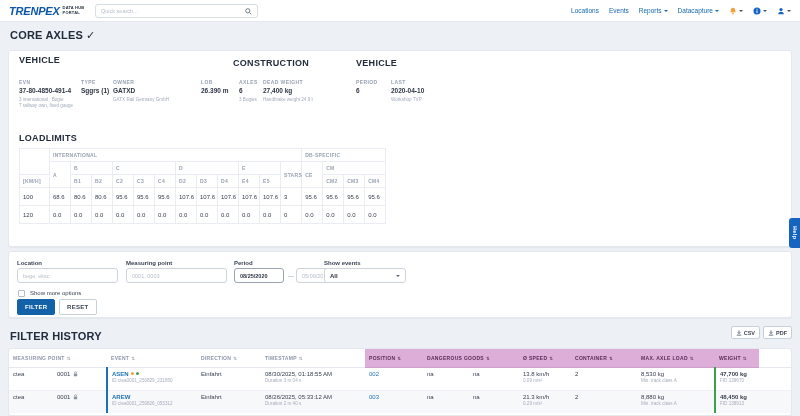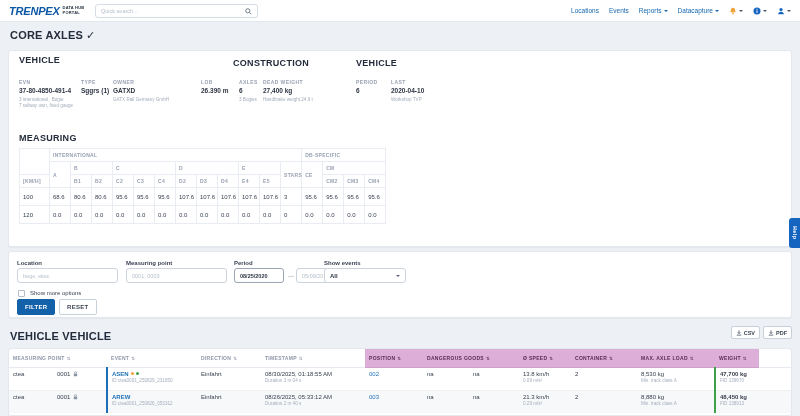--- a/index.html
+++ b/index.html
@@ -173,21 +173,21 @@
     <div class="fval" style="left:254px;top:36px;">27,400 kg</div>
     <div class="fsub" style="left:254px;top:46px;">Handbrake weight 24.9 t</div>
 
     <div class="blk-title" style="left:347px;top:7px;">VEHICLE</div>
     <div class="flabel" style="left:347px;top:28px;">PERIOD</div>
     <div class="fval" style="left:347px;top:36px;">6</div>
     <div class="flabel" style="left:382px;top:28px;">LAST</div>
     <div class="fval" style="left:382px;top:36px;">2020-04-10</div>
     <div class="fsub" style="left:382px;top:46px;">Workshop TVP</div>
 
-    <div class="blk-title" style="left:10px;top:82px;">MEASURING</div>
+    <div class="blk-title" style="left:10px;top:82px;">LOADLIMITS</div>
     <table id="loadlimits-table">
         <colgroup>
           <col style="width:30px">
           <col style="width:21px">
           <col style="width:21px">
           <col style="width:21px">
           <col style="width:21px">
           <col style="width:21px">
           <col style="width:21px">
           <col style="width:21px">
@@ -297,21 +297,21 @@
       <span class="caret"></span>
     </div>
 
     <span class="cb" style="left:9px;top:38px;"></span>
     <span class="cb-label" style="left:21px;top:38px;">Show more options</span>
 
     <div class="btn btn-primary" style="left:8px;top:47px;">FILTER</div>
     <div class="btn btn-outline" style="left:50px;top:47px;">RESET</div>
   </div>
 
-  <div class="section-title" id="hist-title">VEHICLE VEHICLE</div>
+  <div class="section-title" id="hist-title">FILTER HISTORY</div>
   <div class="mini-btn" id="btn-csv">
     <svg width="6" height="6" viewBox="0 0 8 8">
       <path d="M4 0.5v4M2.3 3l1.7 1.8L5.7 3" fill="none" stroke="#3c4554" stroke-width="1"></path>
       <path d="M1 6.8h6" stroke="#3c4554" stroke-width="1"></path>
     </svg>
     <span>CSV</span>
   </div>
   <div class="mini-btn" id="btn-pdf">
     <svg width="6" height="6" viewBox="0 0 8 8">
       <path d="M4 0.5v4M2.3 3l1.7 1.8L5.7 3" fill="none" stroke="#3c4554" stroke-width="1"></path>

